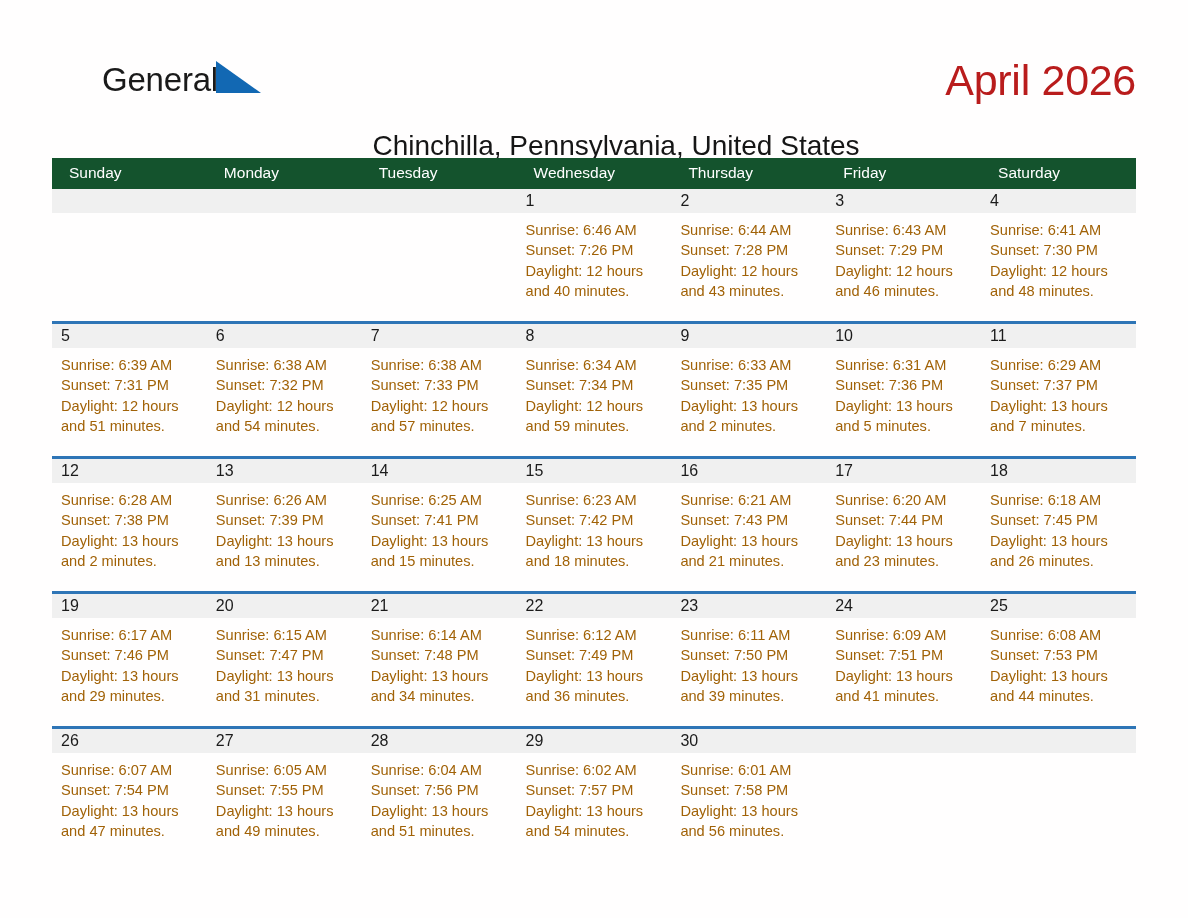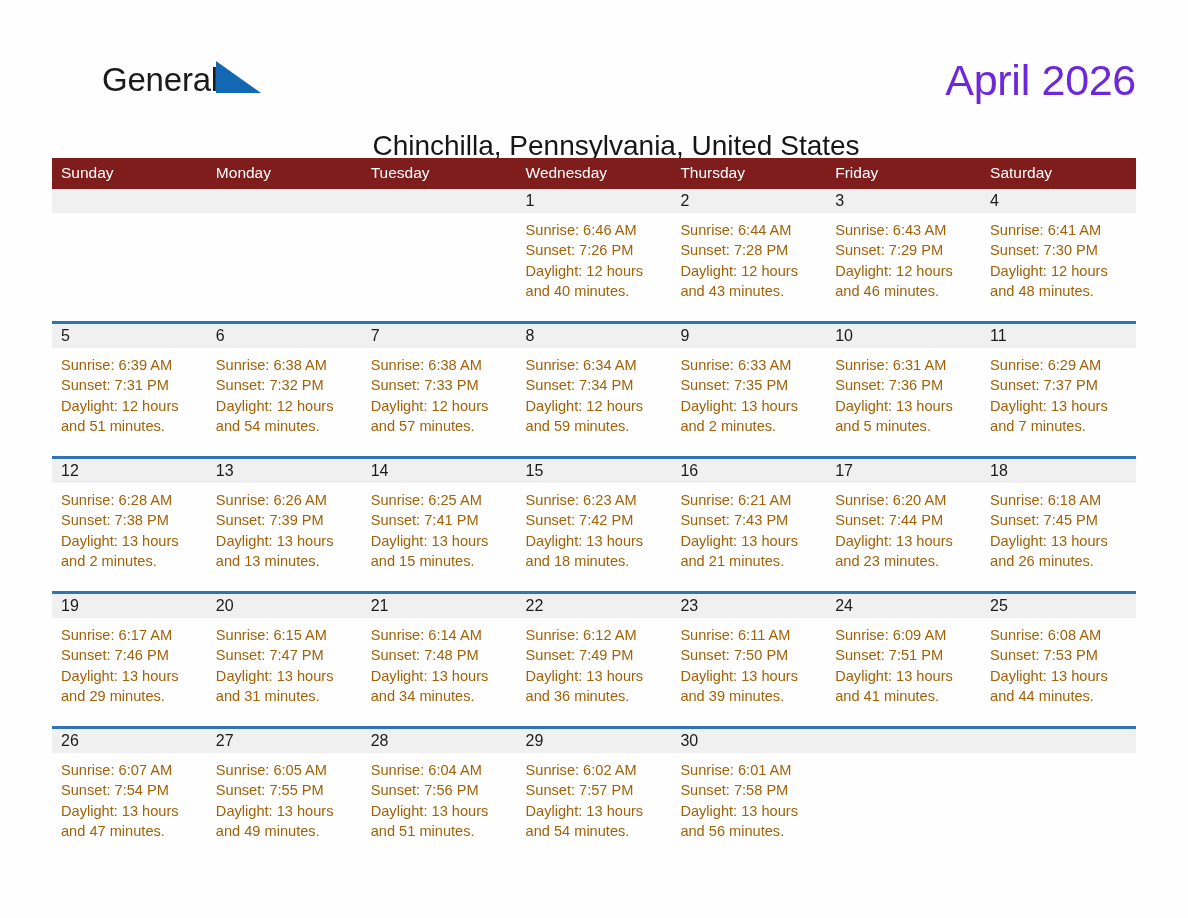--- a/index.html
+++ b/index.html
@@ -65,21 +65,21 @@
     font-size: 33px;
     color: #1268b3;
     line-height: 38px;
     font-family: "Liberation Sans", sans-serif;
   }
   .title {
     position: absolute;
     right: 0;
     top: 8px;
     font-size: 43px;
-    color: #6d28d9;
+    color: #b91c1c;
     text-align: right;
     white-space: nowrap;
     letter-spacing: -0.3px;
   }
   .subtitle {
     position: absolute;
     left: 0;
     right: 0;
     top: 82px;
     text-align: center;
@@ -96,26 +96,26 @@
     width: 1084px;
   }
   .cal-table {
     width: 1084px;
     border-collapse: collapse;
     table-layout: fixed;
   }
   .cal-table col { width: 154.857px; }
 
   thead th {
-    background: #7f1d1d;
+    background: #14532d;
     color: #ffffff;
     font-size: 15.5px;
     font-weight: normal;
     text-align: left;
-    padding: 6px 0 7px 9px;
+    padding: 6px 0 7px 17px;
     height: 18px;
     vertical-align: middle;
   }
 
   tbody tr.week > td {
     vertical-align: top;
     padding: 0;
     border-top: 3px solid #2e75b6;
     height: 132px;
   }

